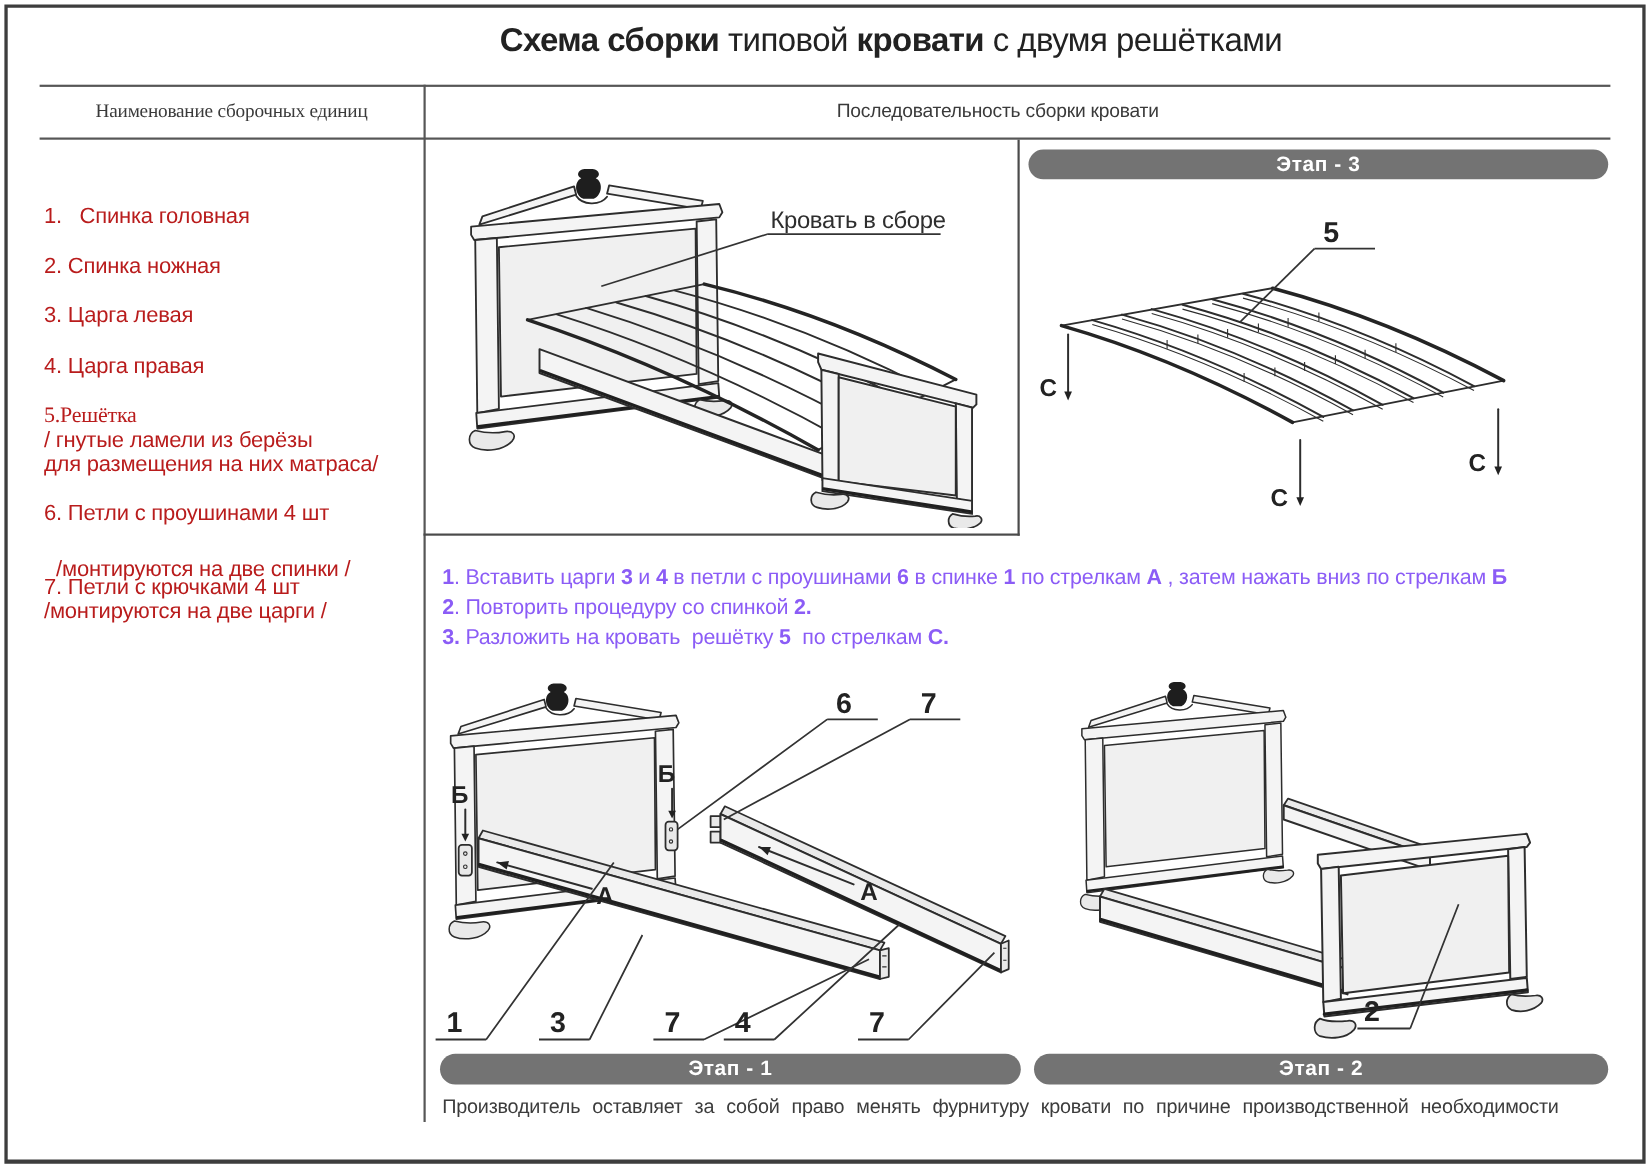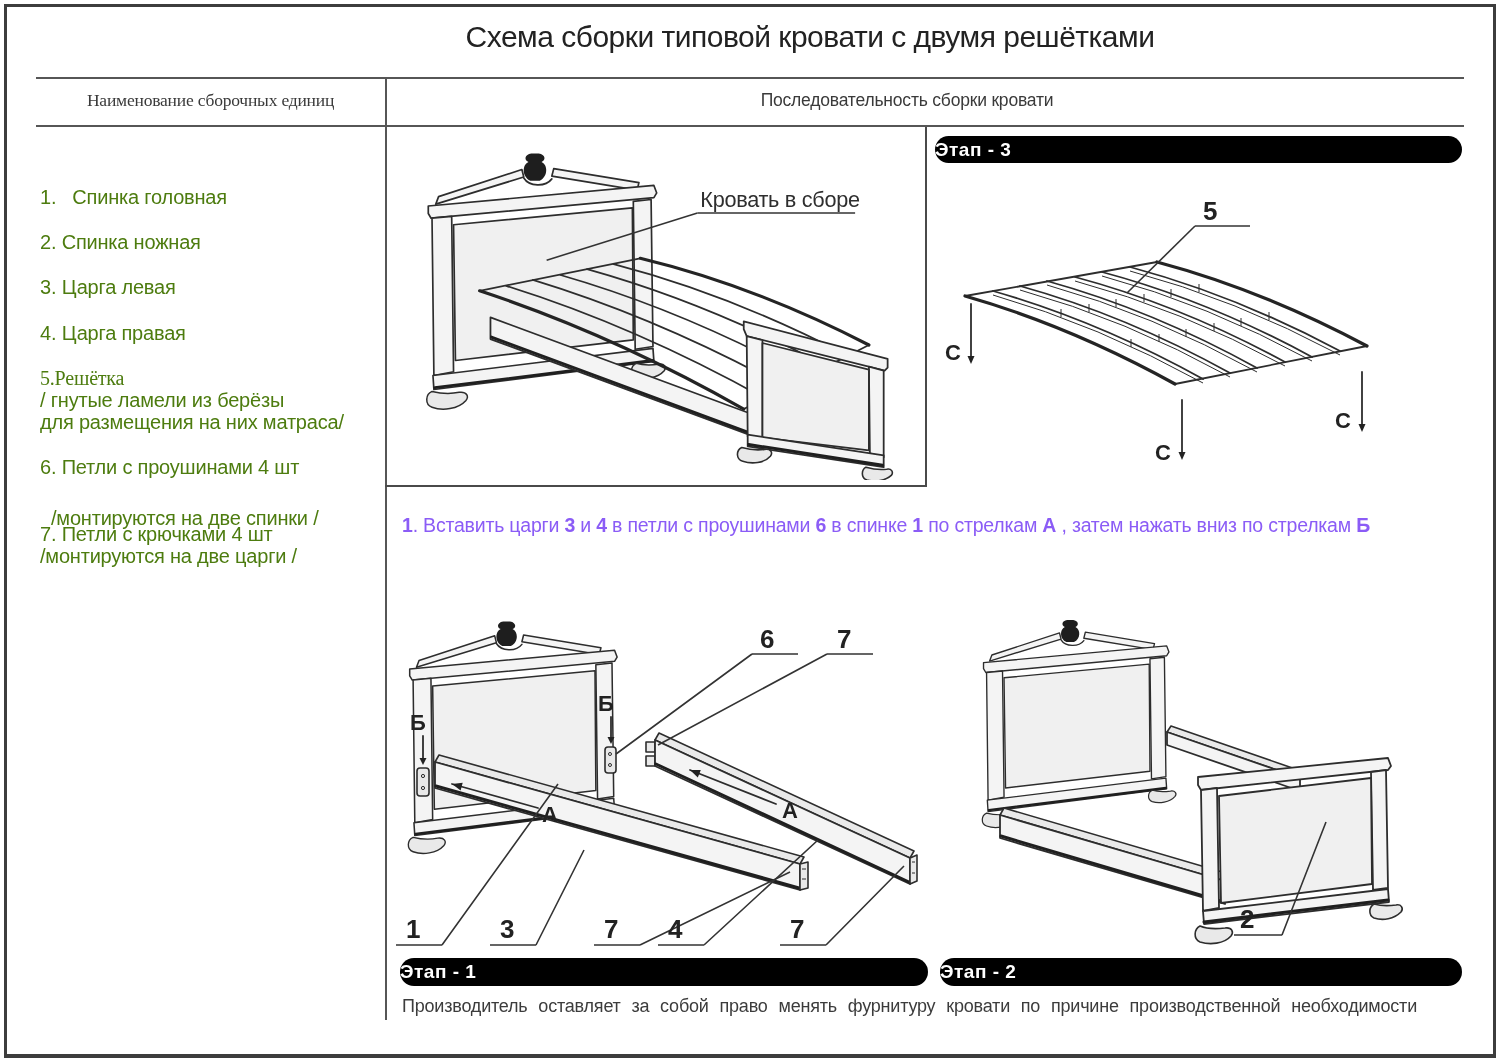--- a/index.html
+++ b/index.html
@@ -2,28 +2,28 @@
 <html><head>
 <meta charset="utf-8">
 <style>
   html,body{margin:0;padding:0;background:#fff;width:1500px;height:1061px;overflow:hidden;
     font-family:"Liberation Sans","DejaVu Sans",sans-serif;color:#333;}
   .abs{position:absolute;}
   .frame{left:4px;top:4px;width:1486px;height:1047px;border:3px solid #3d3d3d;border-bottom-width:4px;}
   .title{left:120px;top:20px;width:1380px;text-align:center;font-size:30px;letter-spacing:-0.5px;
     color:#222;white-space:nowrap;}
   .title span{white-space:pre;}
-  .tb{font-weight:normal;text-align:center;}
+  .tb{font-weight:bold;text-align:center;}
   .rule{background:#565656;height:2px;}
   .vrule{background:#565656;width:2px;}
   .hdr{font-size:17.5px;color:#3a3a3a;text-align:center;letter-spacing:-0.2px;}
-  .plist{font-size:20px;color:#4d7c0f;letter-spacing:-0.2px;white-space:pre;}
+  .plist{font-size:20px;color:#b91c1c;letter-spacing:-0.2px;white-space:pre;}
   .box{border-right:2px solid #4a4a4a;border-bottom:2px solid #4a4a4a;}
-  .banner{background:#000000;border-radius:14px;color:#fff;font-weight:bold;font-size:19px;
-    letter-spacing:0.5px;}
+  .banner{background:#737373;border-radius:14px;color:#fff;font-weight:bold;font-size:19px;
+    text-align:center;letter-spacing:0.5px;}
   .instr{font-size:19.5px;color:#8b5cf6;line-height:27px;letter-spacing:-0.2px;}
   .instr span{white-space:pre;}
   .bseg{font-weight:bold;}
   .footer{font-size:18px;color:#3c3c3c;word-spacing:6px;letter-spacing:-0.2px;white-space:nowrap;}
   
   svg{display:block;}
   .ln{stroke:#2d2d2d;fill:none;stroke-width:1.8;stroke-linejoin:round;stroke-linecap:round;}
   .ln2{stroke:#2d2d2d;fill:none;stroke-width:1;stroke-linejoin:round;}
   .thk{stroke:#242424;fill:none;stroke-width:3.2;stroke-linecap:round;}
   .acc{stroke:#1f1f1f;fill:none;stroke-width:3;stroke-linecap:round;}
@@ -166,20 +166,22 @@
   </g>
   <g>
     <text class="num2" x="400" y="260">С</text>
     <path class="ln" d="M427,204 L427,256"></path>
       <polygon class="ah" points="423.5,256 430.5,256 427,264"></polygon>
   </g>
 </svg>
 
 <div class="abs" style="left:402px;top:512px;width:1060px;">
   <div class="instr"><span class="bseg">1</span><span>. Вставить царги </span><span class="bseg">3</span><span> и </span><span class="bseg">4</span><span> в петли с проушинами </span><span class="bseg">6</span><span> в спинке </span><span class="bseg">1</span><span> по стрелкам </span><span class="bseg">А</span><span> , затем нажать вниз по стрелкам </span><span class="bseg">Б</span></div>
+  <div class="instr"><span class="bseg">2</span><span>. Повторить процедуру со спинкой </span><span class="bseg">2.</span></div>
+  <div class="instr"><span class="bseg">3.</span><span> Разложить на кровать  решётку </span><span class="bseg">5</span><span>  по стрелкам </span><span class="bseg">С.</span></div>
 </div>
 
 <svg class="abs" style="left:390px;top:612px;" width="540" height="342" viewBox="0 0 540 342">
 
   <g transform="translate(18,6) scale(0.85)">
     <path class="pnl" d="M10,58 L13,50 L102,21 L104,29 Z"></path>
     <path class="dark" d="M112,4 c-7,1 -8,7 -3,9 c-7,3 -7,16 2,20 l10,0 c9,-4 9,-17 2,-20 c5,-2 4,-8 -3,-9 Z"></path>
     <path class="ln" d="M104,30 a17,13 0 0 0 30,1"></path>
     <path class="pnl" d="M134,28 L136,20 L227,35 L225,43 Z"></path>
     <path class="pnl" d="M2,68 L2,60 L243,38 L246,46 L243,51 L5,73 Z"></path>

